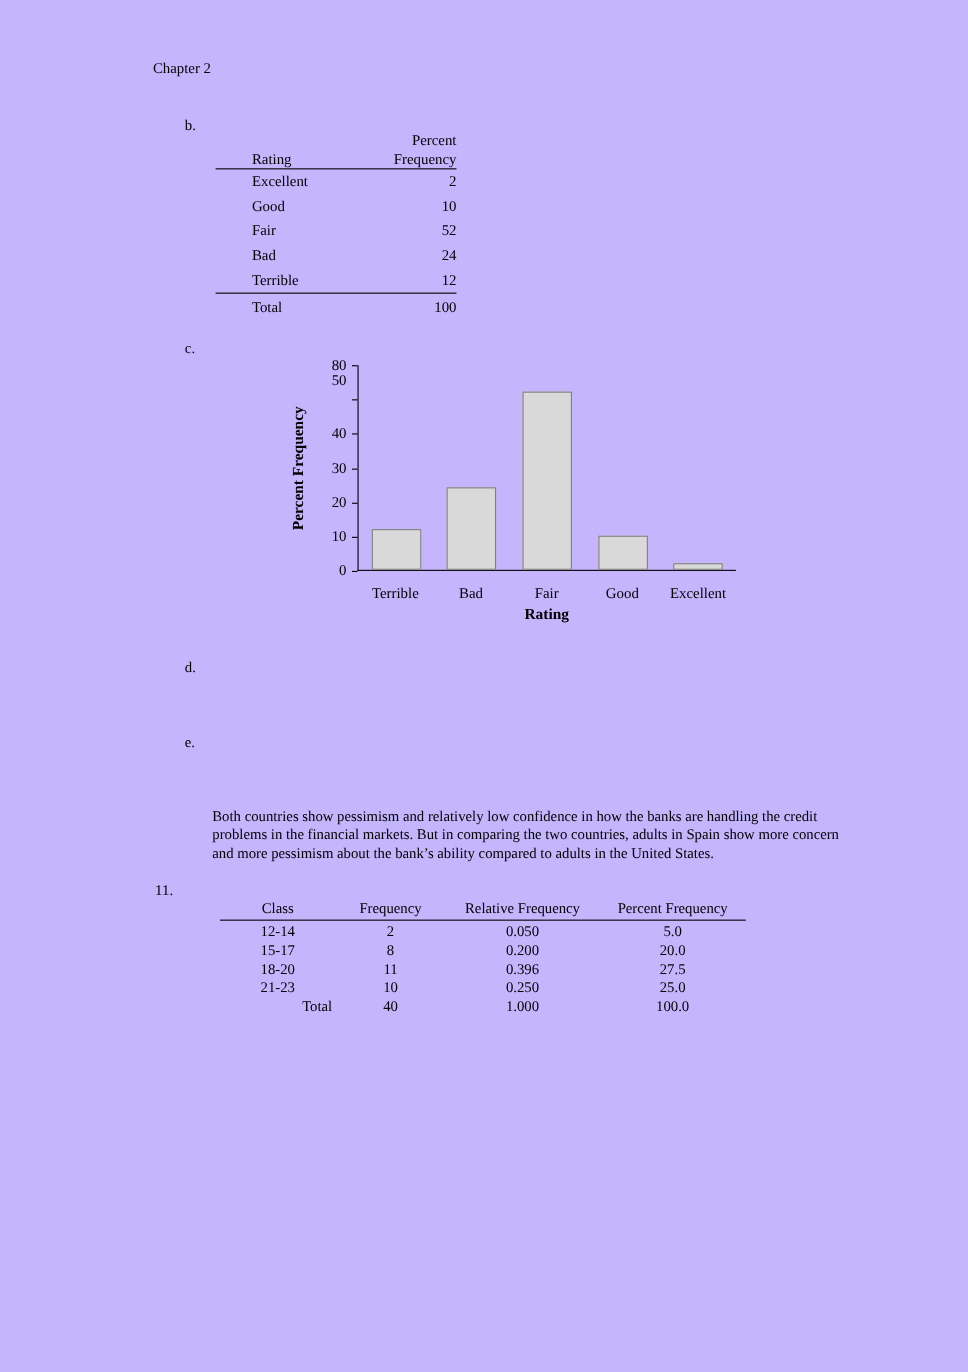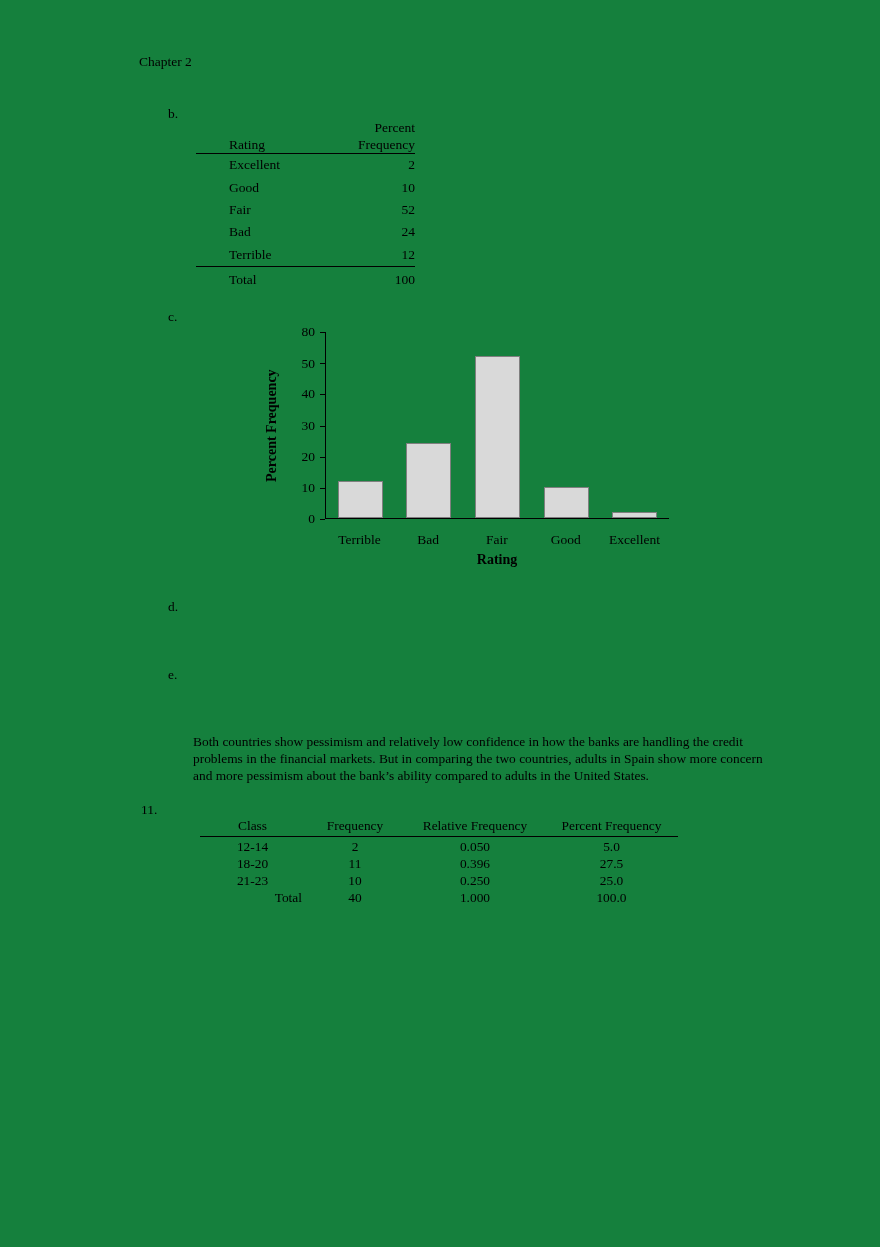--- a/index.html
+++ b/index.html
@@ -4,21 +4,21 @@
 <style>
   * { margin:0; padding:0; box-sizing:border-box; }
   html,body { background:#ffffff; }
   body {
     width:880px; height:1247px;
     font-family:"Liberation Serif", serif;
     color:#000;
     position:relative;
     overflow:hidden;
   }
-  .page { position:absolute; left:0; top:0; width:880px; height:1247px; background:#15803d; }
+  .page { position:absolute; left:0; top:0; width:880px; height:1247px; background:#c4b5fd; }
 
   .abs { position:absolute; }
   .fs { font-size:13.4px; line-height:17.2px; }
 
   
   .table-b { left:196px; top:119px; width:219px; font-size:13.5px; }
   .tb-head-line { display:flex; height:17px; align-items:center; }
   .tb-col1 { width:105px; padding-left:33px; }
   .tb-col2 { width:114px; text-align:right; }
   .tb-rule { border-top:1.6px solid #000; }
@@ -108,21 +108,21 @@
   </div>
 
   <div class="abs" style="left:168px; top:309px; font-size:13.5px;">c.</div>
 
   <div class="abs chart">
     <div class="chart-body">
       <div class="y-title">Percent Frequency</div>
       <div class="y-axis">
           <div class="ytick-label" style="top: -8px;">80</div>
           <div class="ytick-mark" style="top: 0px;"></div>
-          <div class="ytick-label" style="top: 24px; text-align: right;">50</div>
+          <div class="ytick-label" style="top: 6px; text-align: right;">50</div>
           <div class="ytick-mark" style="top: 31.1667px;"></div>
           <div class="ytick-label" style="top: 54.3333px;">40</div>
           <div class="ytick-mark" style="top: 62.3333px;"></div>
           <div class="ytick-label" style="top: 85.5px;">30</div>
           <div class="ytick-mark" style="top: 93.5px;"></div>
           <div class="ytick-label" style="top: 116.667px;">20</div>
           <div class="ytick-mark" style="top: 124.667px;"></div>
           <div class="ytick-label" style="top: 147.833px;">10</div>
           <div class="ytick-mark" style="top: 155.833px;"></div>
           <div class="ytick-label" style="top: 179px;">0</div>
@@ -172,20 +172,26 @@
     </div>
     <div class="t11-rule"></div>
 
     <div class="t11-row">
       <div class="c1">12-14</div>
       <div class="c2">2</div>
       <div class="c3">0.050</div>
       <div class="c4">5.0</div>
     </div>
     <div class="t11-row">
+      <div class="c1">15-17</div>
+      <div class="c2">8</div>
+      <div class="c3">0.200</div>
+      <div class="c4">20.0</div>
+    </div>
+    <div class="t11-row">
       <div class="c1">18-20</div>
       <div class="c2">11</div>
       <div class="c3">0.396</div>
       <div class="c4">27.5</div>
     </div>
     <div class="t11-row">
       <div class="c1">21-23</div>
       <div class="c2">10</div>
       <div class="c3">0.250</div>
       <div class="c4">25.0</div>

